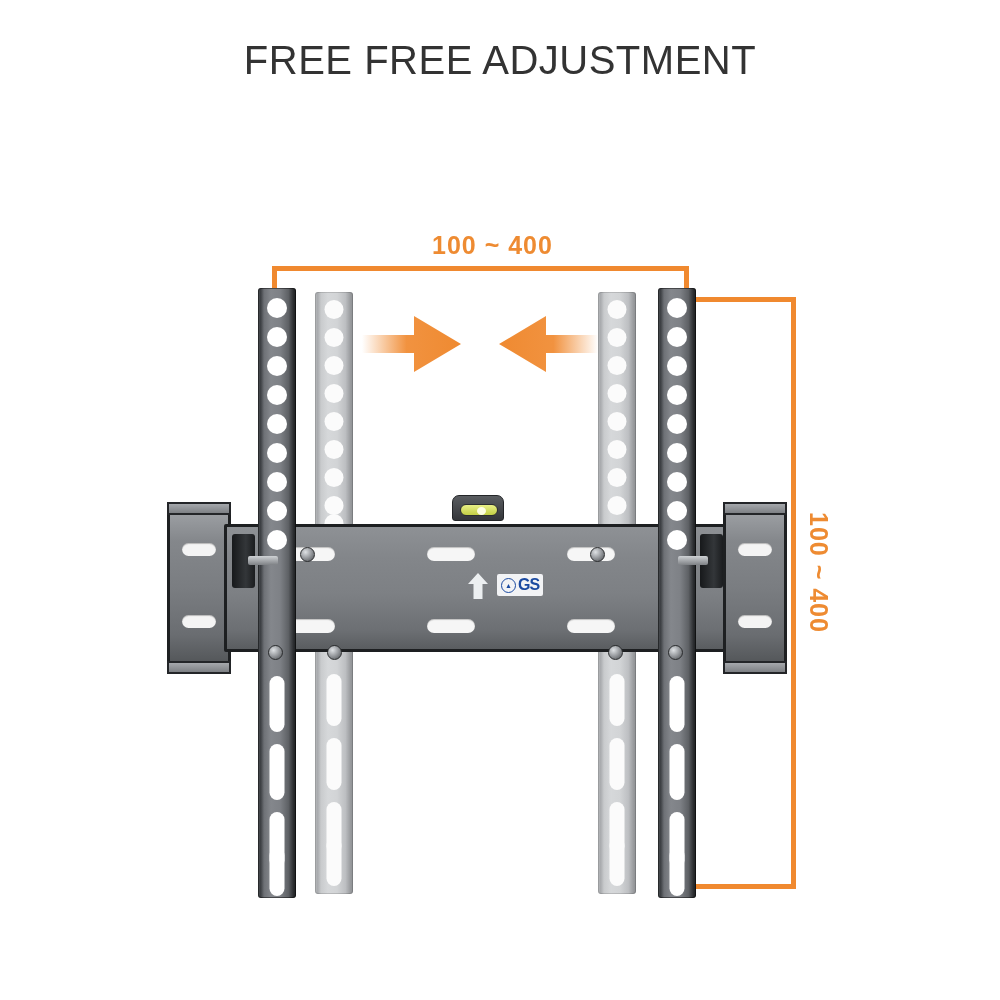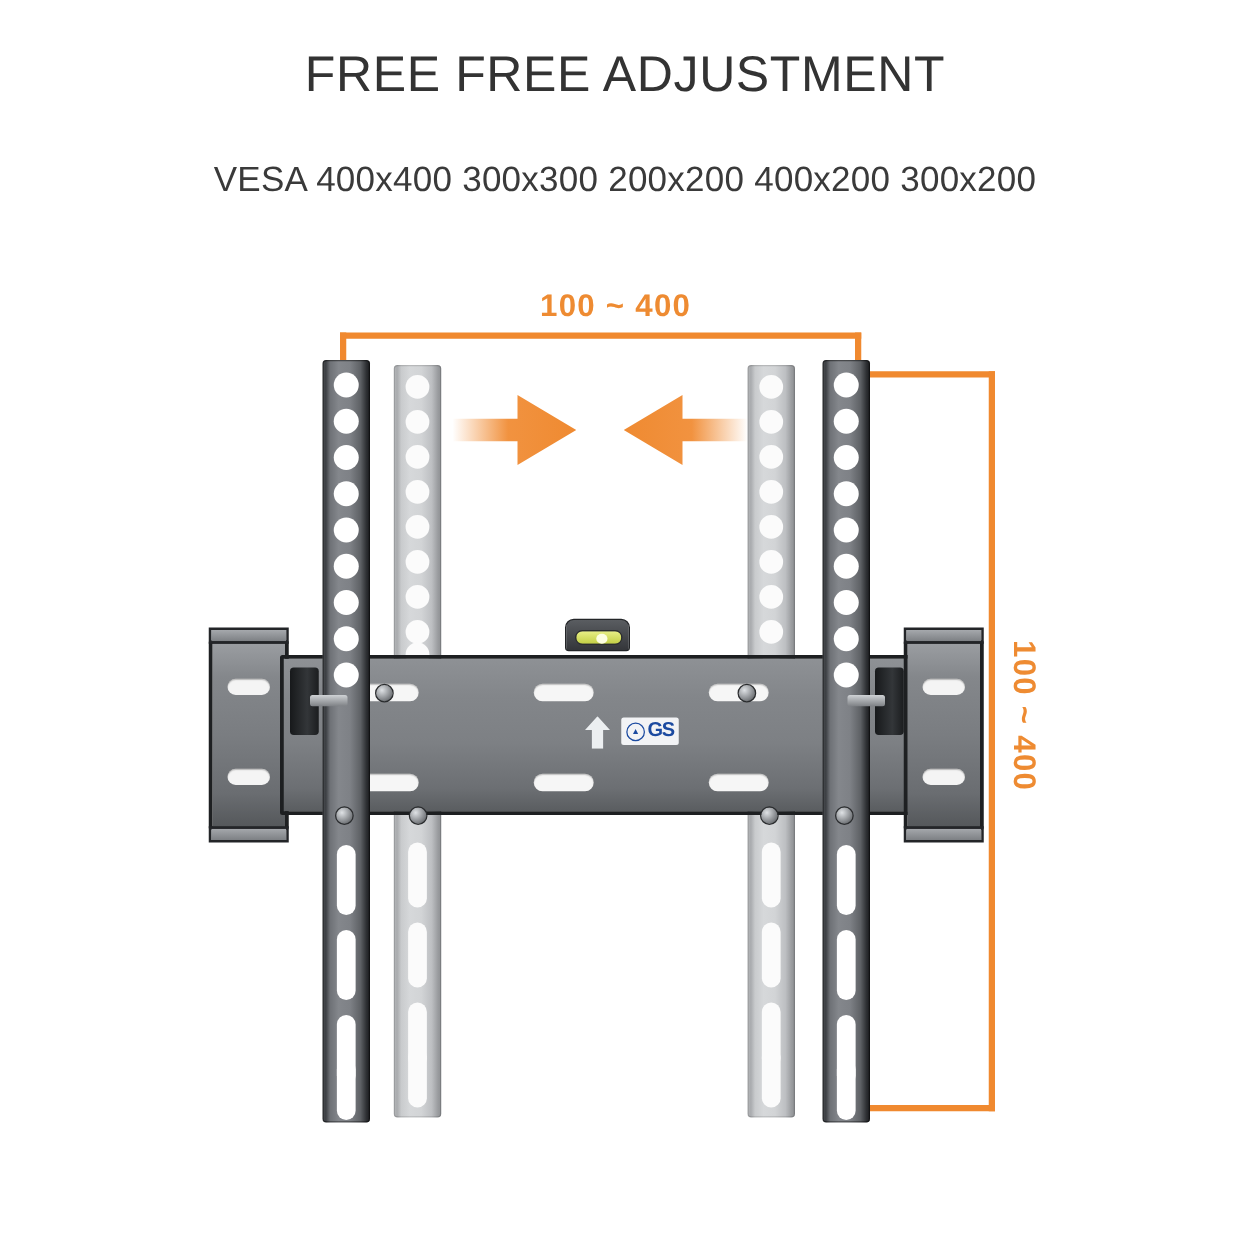--- a/index.html
+++ b/index.html
@@ -244,21 +244,20 @@
     background: radial-gradient(circle at 35% 32%, #dfe2e5, #8d9094 55%, #4a4d50);
     border: 1px solid #2a2c2e;
   }
 </style>
 </head>
 <body>
 
 <div id="page">
 
   <div id="title">FREE FREE ADJUSTMENT</div>
-  <div id="subtitle">VESA 400x400 300x300 200x200 400x200 300x200</div>
 
   <div class="bracket-h"></div>
   <div class="dim-label-h" style="left:432px; top:231px;">100 ~ 400</div>
 
   <div class="bracket-v"></div>
   <div class="dim-label-v" style="left:833px; top:512px;">100 ~ 400</div>
 
   <div class="arrow" style="left:362px; top:312px; width:100px; height:64px;">
     <svg width="100" height="64" viewBox="0 0 100 64">
       <defs>

